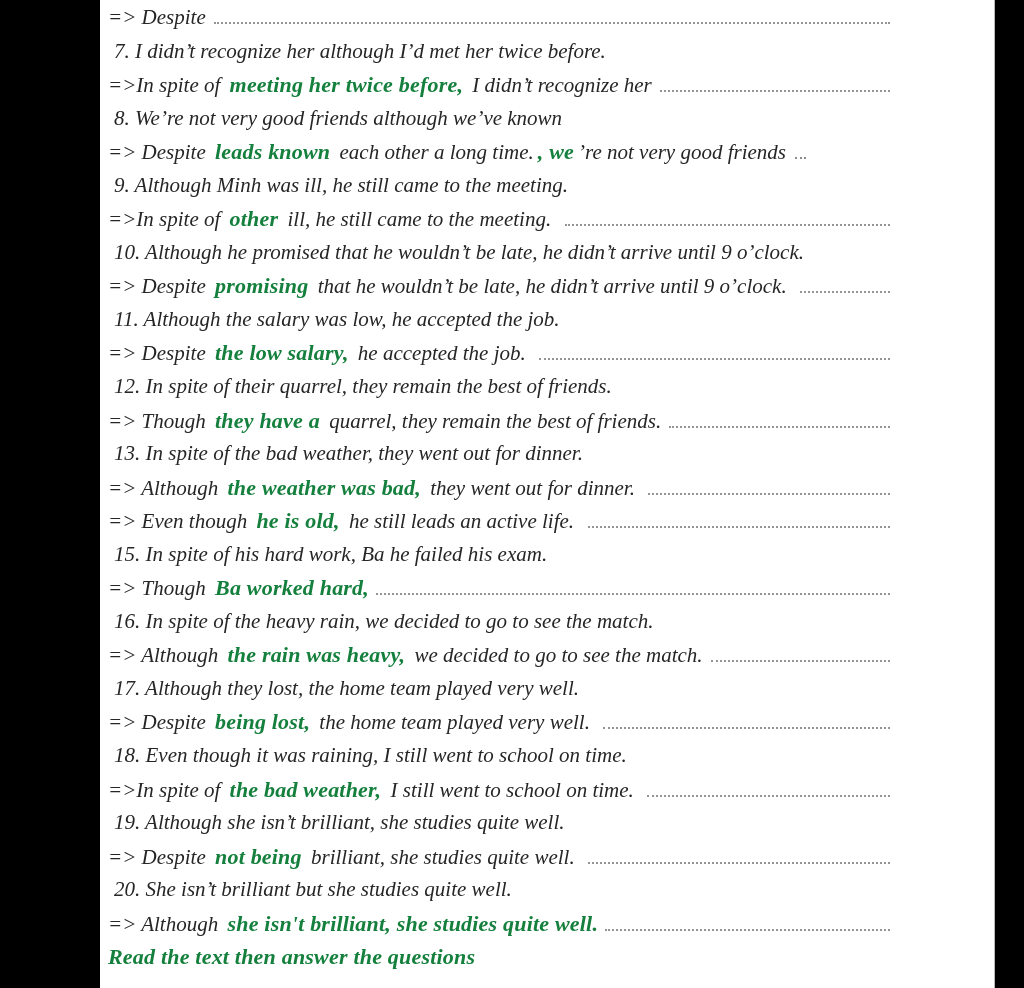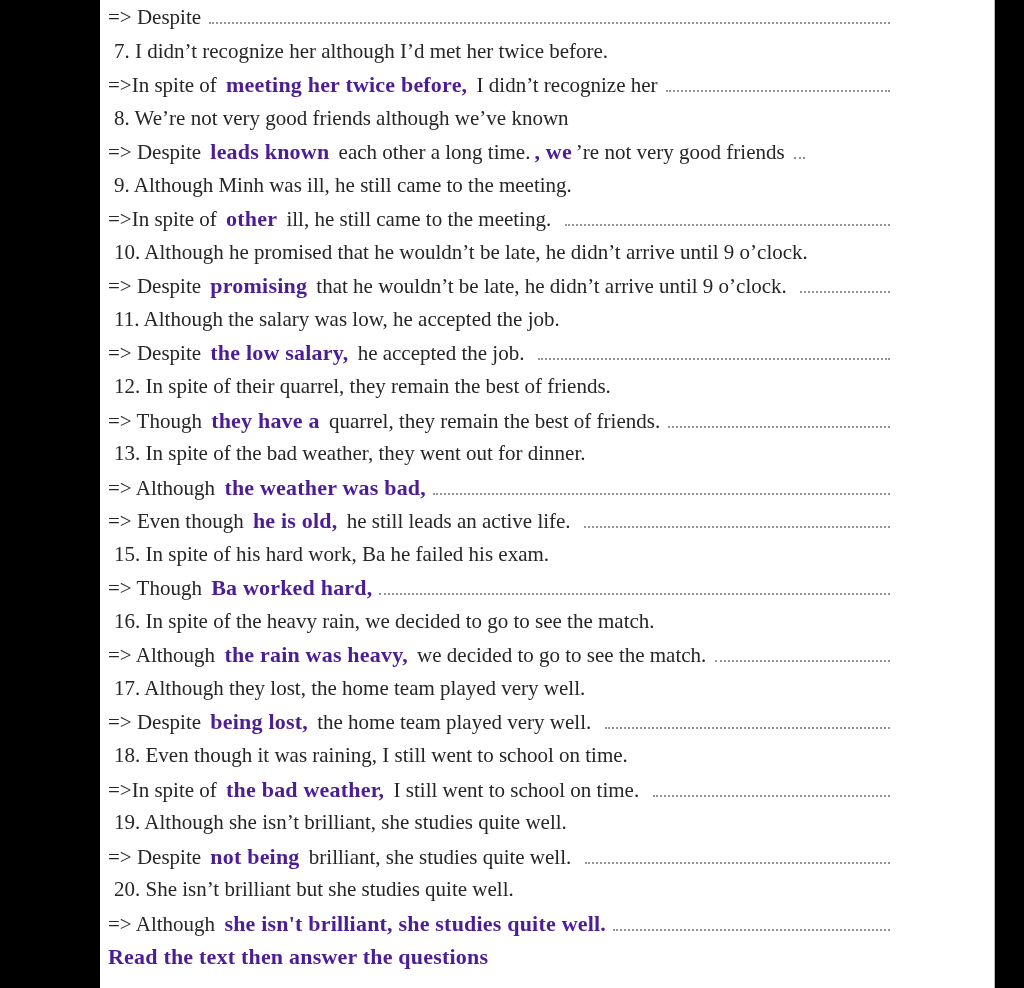--- a/index.html
+++ b/index.html
@@ -18,37 +18,38 @@
   .bar-right { right: 0; width: 29px; }
   .page {
     position: absolute;
     left: 100px; top: 0;
     width: 895px; height: 988px;
     background: #ffffff;
     box-sizing: border-box;
     padding: 1px 104px 0 8px;
     border-right: 1px solid #b9b9b9;
     overflow: hidden;
+    font-style: italic;
   }
   .row {
     display: flex;
     align-items: baseline;
     height: 33.55px;
     line-height: 33.55px;
     white-space: pre;
     font-size: 21px;
     color: #262626;
     overflow: hidden;
   }
   .row.indent { padding-left: 6px; }
   .seg-normal { color: #262626; }
   .seg-bold, .seg-heading {
     font-weight: bold;
     font-size: 22px;
-    color: #4c1d95;
+    color: #15803d;
     letter-spacing: 0.2px;
   }
   .seg-bold {
     border-bottom: 2px dotted #a9a9a9;
     padding: 0 4px 1px 4px;
   }
   .seg-fill {
     flex: 1 1 auto;
     min-width: 10px;
     height: 5px;
@@ -80,21 +81,21 @@
       <div class="row"><span class="seg-normal">=&gt; Despite </span><span class="seg-bold">leads known</span><span class="seg-normal"> each other a long time.</span><span class="seg-bold">, we</span><span class="seg-normal">’re not very good friends </span><span class="seg-dots"></span></div>
       <div class="row indent"><span class="seg-normal">9. Although Minh was ill, he still came to the meeting.</span></div>
       <div class="row"><span class="seg-normal">=&gt;In spite of </span><span class="seg-bold">other</span><span class="seg-normal"> ill, he still came to the meeting.  </span><span class="seg-fill"></span></div>
       <div class="row indent"><span class="seg-normal">10. Although he promised that he wouldn’t be late, he didn’t arrive until 9 o’clock.</span></div>
       <div class="row"><span class="seg-normal">=&gt; Despite </span><span class="seg-bold">promising</span><span class="seg-normal"> that he wouldn’t be late, he didn’t arrive until 9 o’clock.  </span><span class="seg-fill"></span></div>
       <div class="row indent"><span class="seg-normal">11. Although the salary was low, he accepted the job.</span></div>
       <div class="row"><span class="seg-normal">=&gt; Despite </span><span class="seg-bold">the low salary,</span><span class="seg-normal"> he accepted the job.  </span><span class="seg-fill"></span></div>
       <div class="row indent"><span class="seg-normal">12. In spite of their quarrel, they remain the best of friends.</span></div>
       <div class="row"><span class="seg-normal">=&gt; Though </span><span class="seg-bold">they have a</span><span class="seg-normal"> quarrel, they remain the best of friends. </span><span class="seg-fill"></span></div>
       <div class="row indent"><span class="seg-normal">13. In spite of the bad weather, they went out for dinner.</span></div>
-      <div class="row"><span class="seg-normal">=&gt; Although </span><span class="seg-bold">the weather was bad,</span><span class="seg-fill"></span></div>
+      <div class="row"><span class="seg-normal">=&gt; Although </span><span class="seg-bold">the weather was bad,</span><span class="seg-normal"> they went out for dinner.  </span><span class="seg-fill"></span></div>
       <div class="row"><span class="seg-normal">=&gt; Even though </span><span class="seg-bold">he is old,</span><span class="seg-normal"> he still leads an active life.  </span><span class="seg-fill"></span></div>
       <div class="row indent"><span class="seg-normal">15. In spite of his hard work, Ba he failed his exam.</span></div>
       <div class="row"><span class="seg-normal">=&gt; Though </span><span class="seg-bold">Ba worked hard,</span><span class="seg-fill"></span></div>
       <div class="row indent"><span class="seg-normal">16. In spite of the heavy rain, we decided to go to see the match.</span></div>
       <div class="row"><span class="seg-normal">=&gt; Although </span><span class="seg-bold">the rain was heavy,</span><span class="seg-normal"> we decided to go to see the match. </span><span class="seg-fill"></span></div>
       <div class="row indent"><span class="seg-normal">17. Although they lost, the home team played very well.</span></div>
       <div class="row"><span class="seg-normal">=&gt; Despite </span><span class="seg-bold">being lost,</span><span class="seg-normal"> the home team played very well.  </span><span class="seg-fill"></span></div>
       <div class="row indent"><span class="seg-normal">18. Even though it was raining, I still went to school on time.</span></div>
       <div class="row"><span class="seg-normal">=&gt;In spite of </span><span class="seg-bold">the bad weather,</span><span class="seg-normal"> I still went to school on time.  </span><span class="seg-fill"></span></div>
       <div class="row indent"><span class="seg-normal">19. Although she isn’t brilliant, she studies quite well.</span></div>

